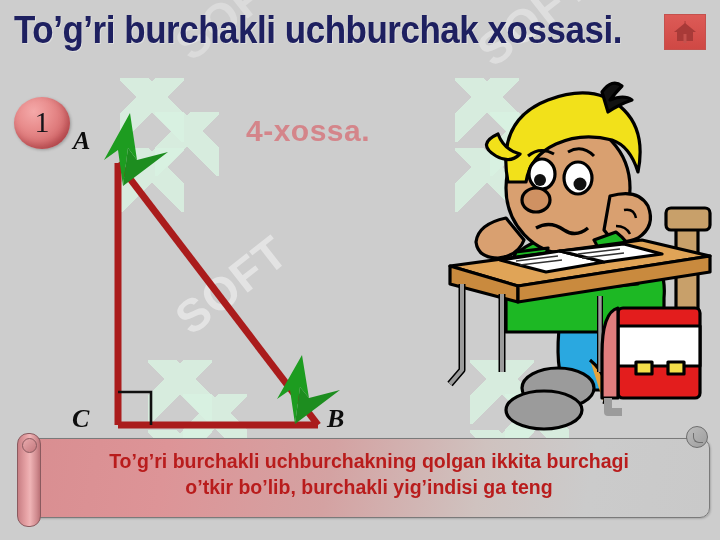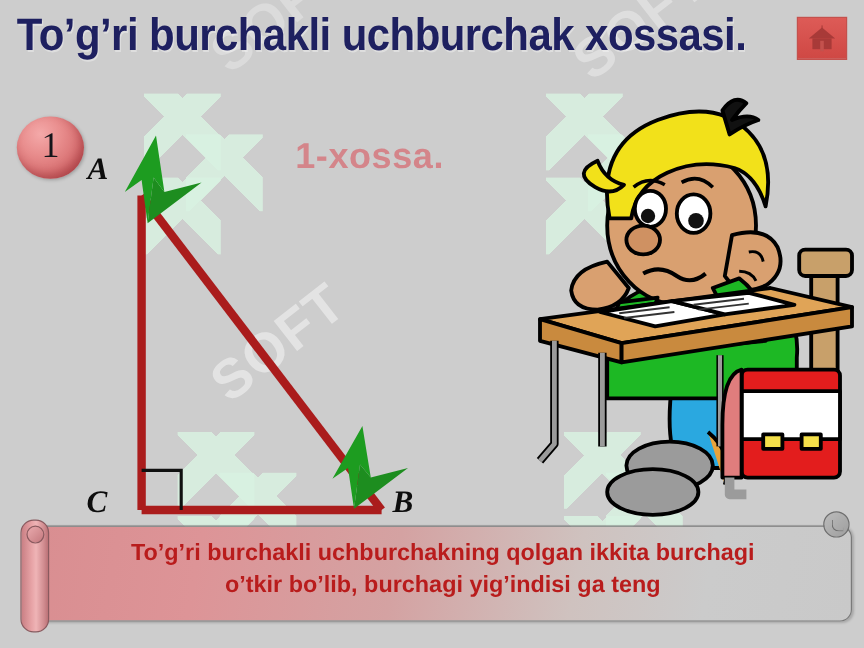--- a/index.html
+++ b/index.html
@@ -203,21 +203,21 @@
       <rect x="5" y="11" width="16" height="9" fill="#a83a38"></rect>
       <rect x="11.5" y="13" width="3" height="9" fill="#c4514d"></rect>
       <rect x="12.6" y="0" width="0.9" height="4" fill="#a83a38"></rect>
     </svg>
   </div>
 
   <div id="badge">
     <span>1</span>
   </div>
 
-  <div id="subtitle">1-xossa.</div>
+  <div id="subtitle">4-xossa.</div>
 
   <svg id="figure" viewBox="0 0 420 445">
 
     <line x1="118" y1="163" x2="118" y2="425" stroke="#aa1c1c" stroke-width="7"></line>
     <line x1="118" y1="425" x2="318" y2="425" stroke="#aa1c1c" stroke-width="7"></line>
     <line x1="118" y1="163" x2="318" y2="425" stroke="#aa1c1c" stroke-width="7"></line>
 
     <polyline points="118,392 151,392 151,425" fill="none" stroke="#101010" stroke-width="2.6"></polyline>
 
     <g>
@@ -304,17 +304,17 @@
       <path d="M168 328 l0 14 l14 0" fill="none" stroke="#9b9b9b" stroke-width="8"></path>
     </g>
   </svg>
 
   <div id="banner">
     <div id="banner-sheet"></div>
     <div id="banner-roll-left"></div>
     <div id="banner-roll-right"></div>
     <div id="banner-text">
       <span>To’g’ri burchakli uchburchakning qolgan ikkita burchagi</span>
-      <span class="l2">o’tkir bo’lib, burchagi yig’indisi  ga teng</span>
+      <span class="l2">o’tkir bo’lib, burchakli yig’indisi  ga teng</span>
     </div>
   </div>
 
 </div>
 
 </body></html>

